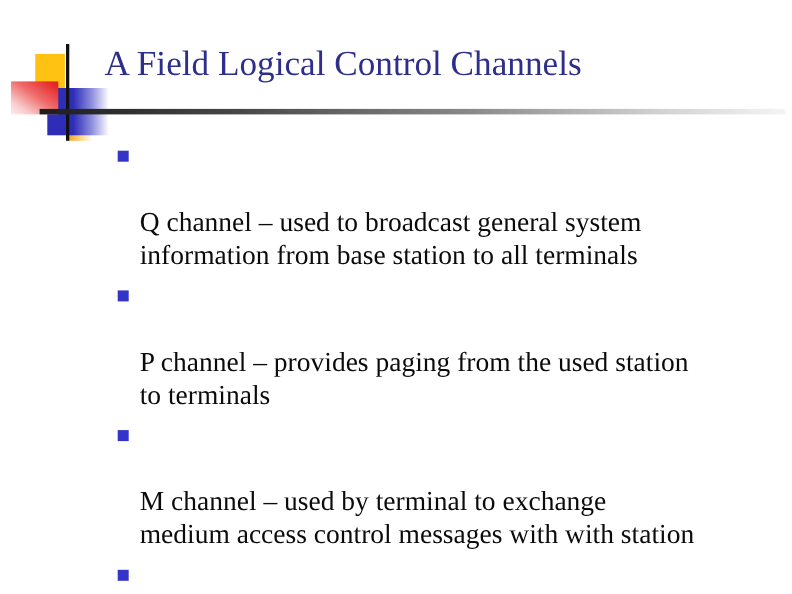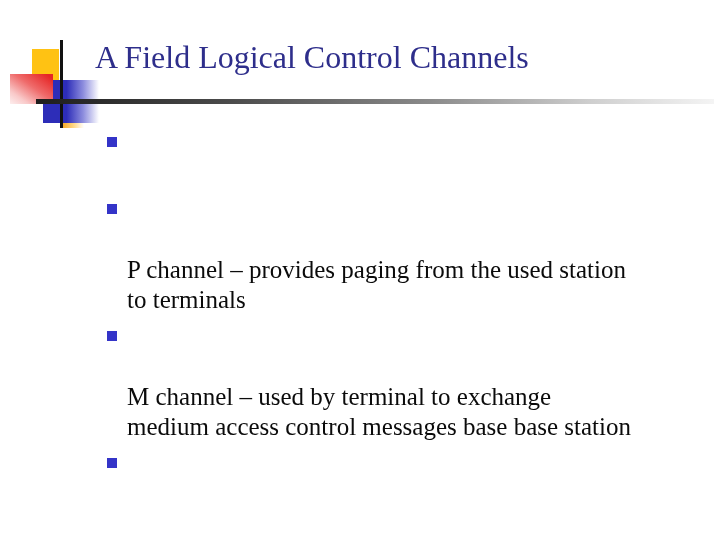--- a/index.html
+++ b/index.html
@@ -86,30 +86,32 @@
   <span class="deco deco-blue"></span>
   <span class="deco deco-red"></span>
   <span class="deco deco-vline"></span>
   <span class="deco deco-hrule"></span>
 
   <h1 class="title">A Field Logical Control Channels</h1>
 
   <ul class="bullets">
     <li>
       <span class="bullet-sq"></span>
+      <span>Q channel – used to broadcast general system
+information from base station to all terminals</span>
     </li>
     <li>
       <span class="bullet-sq"></span>
       <span>P channel – provides paging from the used station
 to terminals</span>
     </li>
     <li>
       <span class="bullet-sq"></span>
       <span>M channel – used by terminal to exchange
-medium access control messages base base station</span>
+medium access control messages with with station</span>
     </li>
     <li>
       <span class="bullet-sq"></span>
       
     </li>
 
   </ul>
 
 </div>
 

